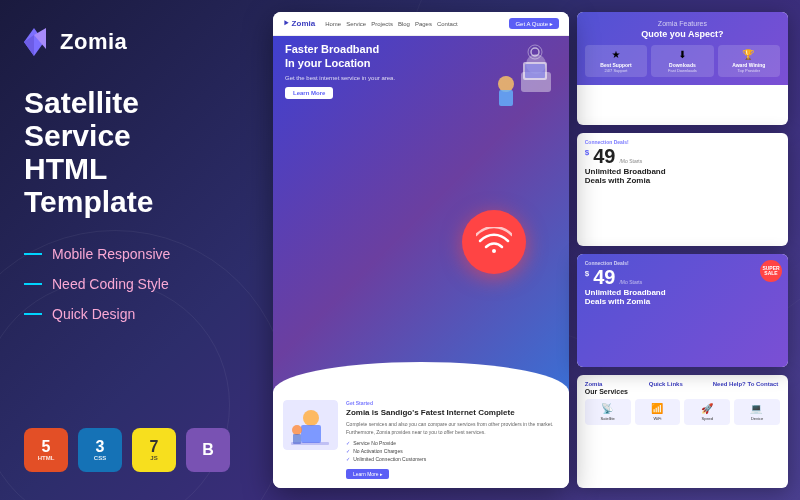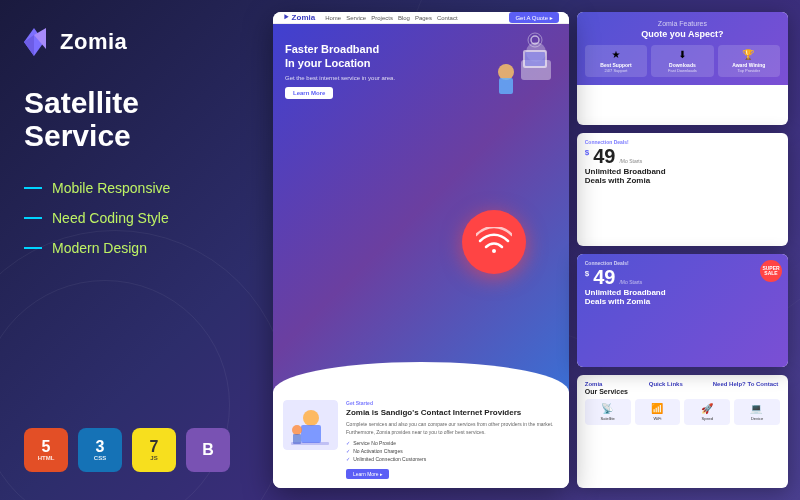--- a/index.html
+++ b/index.html
@@ -115,21 +115,21 @@
       align-items: center;
       gap: 10px;
     }
     .feature-dash {
       width: 18px;
       height: 2px;
       background: #00d4ff;
       flex-shrink: 0;
     }
     .feature-text {
-      color: #bef264;
+      color: #f9a8d4;
       font-size: 14px;
       font-weight: 500;
     }
 
     
     .tech-badges {
       display: flex;
       gap: 10px;
       align-items: center;
       position: absolute;
@@ -184,21 +184,21 @@
       overflow: hidden;
       box-shadow: 0 8px 30px rgba(0,0,0,0.4);
       display: flex;
       flex-direction: column;
       position: relative;
     }
 
     
     .mock-nav {
       background: white;
-      padding: 0 10px;
+      padding: 6px 10px;
       display: flex;
       align-items: center;
       gap: 6px;
       border-bottom: 1px solid #eee;
       flex-shrink: 0;
     }
     .mock-nav-logo {
       font-size: 8px;
       font-weight: 700;
       color: #3b3dbf;
@@ -217,21 +217,21 @@
       color: white;
       font-size: 6px;
       padding: 2px 6px;
       border-radius: 3px;
       margin-left: auto;
     }
 
     
     .mock-hero {
       background: linear-gradient(135deg, #4040d0 0%, #6b3fa0 50%, #3b6fd4 100%);
-      padding: 18px 12px;
+      padding: 6px 12px;
       flex: 1;
       position: relative;
       overflow: hidden;
       display: flex;
       align-items: flex-start;
     }
     .mock-hero-wave {
       position: absolute;
       bottom: 0;
       left: 0;
@@ -558,34 +558,35 @@
     <svg class="logo-icon" viewBox="0 0 28 28" fill="none">
       <polygon points="0,14 10,0 20,14 10,28" fill="#7c6fff"></polygon>
       <polygon points="10,7 22,0 22,21" fill="#a78bfa"></polygon>
       <polygon points="0,14 10,7 10,28" fill="#6d5de6"></polygon>
     </svg>
     <span class="logo-text">Zomia</span>
   </div>
 
   <div class="main-headline">
     <span class="headline-line1">Satellite Service</span>
+    <span class="headline-line2">HTML Template</span>
   </div>
 
   <div class="feature-list">
     <div class="feature-item">
       <div class="feature-dash"></div>
       <span class="feature-text">Mobile Responsive</span>
     </div>
     <div class="feature-item">
       <div class="feature-dash"></div>
       <span class="feature-text">Need Coding Style</span>
     </div>
     <div class="feature-item">
       <div class="feature-dash"></div>
-      <span class="feature-text">Modern Design</span>
+      <span class="feature-text">Quick Design</span>
     </div>
   </div>
 
   <div class="tech-badges">
     <div class="badge badge-html">
       <div class="badge-inner">
         <span class="badge-letter">5</span>
         <span class="badge-sub">HTML</span>
       </div>
     </div>
@@ -658,21 +659,21 @@
             <rect width="55" height="50" rx="4" fill="#e8e8ff"></rect>
             <circle cx="28" cy="18" r="8" fill="rgba(255,180,80,0.9)"></circle>
             <rect x="18" y="25" width="20" height="18" rx="2" fill="rgba(80,120,255,0.7)"></rect>
             <circle cx="14" cy="30" r="5" fill="rgba(255,140,60,0.8)"></circle>
             <rect x="10" y="34" width="8" height="10" rx="1" fill="rgba(60,100,200,0.6)"></rect>
             <rect x="8" y="42" width="38" height="3" rx="1" fill="rgba(100,100,220,0.3)"></rect>
           </svg>
         </div>
         <div style="flex:1">
           <div class="mock-sec2-label">Get Started</div>
-          <div class="mock-sec2-title">Zomia is Sandigo's Contact Internet Providers</div>
+          <div class="mock-sec2-title">Zomia is Sandigo's Fatest Internet Complete</div>
           <div class="mock-sec2-body">Complete services and also you can compare our services from other providers in the market. Furthermore, Zomia provides near to you to offer best services.</div>
           <div class="mock-sec2-features">
             <div class="mock-sec2-feat">Service No Provide</div>
             <div class="mock-sec2-feat">No Activation Charges</div>
             <div class="mock-sec2-feat">Unlimited Connection Customers</div>
           </div>
           <span class="mock-learn-btn">Learn More ▸</span>
         </div>
       </div>
     </div>

